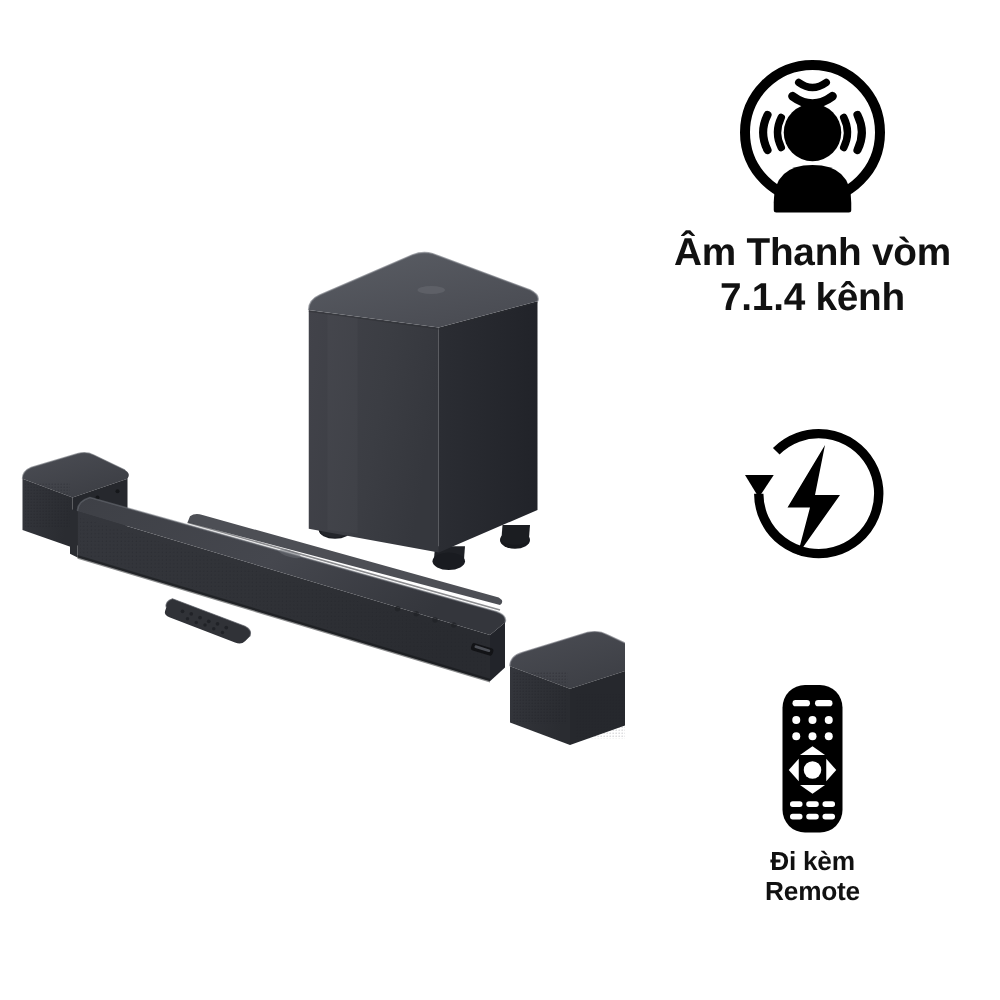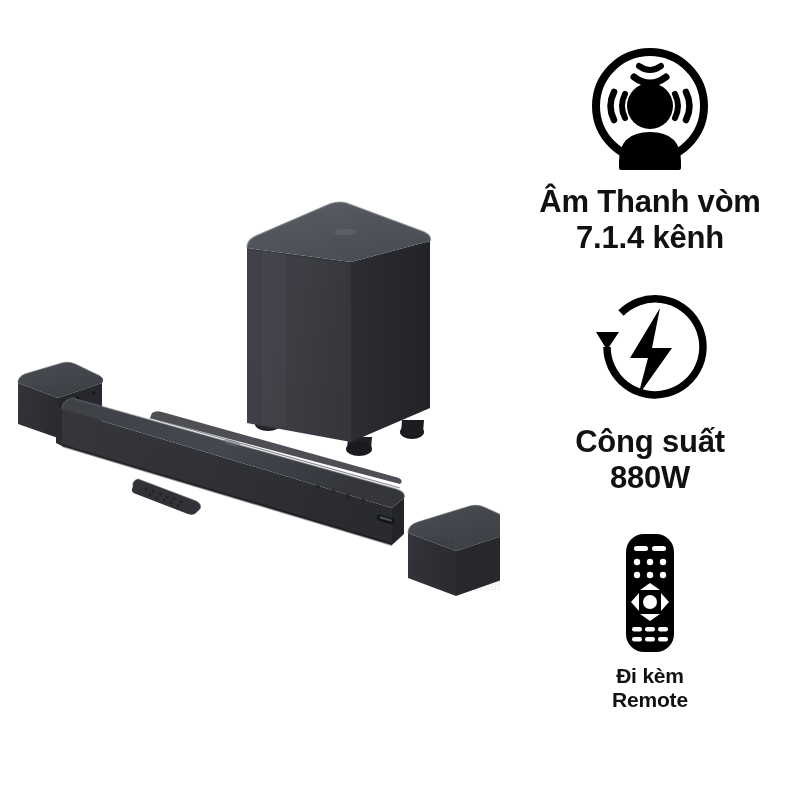--- a/index.html
+++ b/index.html
@@ -55,20 +55,21 @@
     left: 500px;
     top: 0;
     width: 300px;
     height: 800px;
     display: flex;
     flex-direction: column;
     align-items: center;
     justify-content: flex-start;
     padding-top: 44px;
     box-sizing: border-box;
+    gap: 48px;
   }
 
   .feature {
     width: 300px;
     display: flex;
     flex-direction: column;
     align-items: center;
     text-align: center;
   }
 
@@ -282,22 +283,20 @@
       <div class="feature-icon">
         <svg width="124" height="124" viewBox="0 0 124 124">
 
           <path d="M33 23 A48 48 0 1 1 19 57" fill="none" stroke="#000000" stroke-width="7.5" stroke-linecap="butt"></path>
 
           <path d="M19 60 L8 42 L31 42 Z" fill="#000000"></path>
 
           <path d="M72 18 L42 68 L60 68 L50 106 L84 58 L64 58 Z" fill="#000000"></path>
         </svg>
       </div>
-      <div class="feature-label f2-label">Công suất
-880W</div>
     </div>
 
     <div class="feature feature-3">
       <div class="feature-icon">
         <svg width="68" height="122" viewBox="0 0 68 122">
           <rect x="10" y="2" width="48" height="118" rx="18" fill="#000000"></rect>
 
           <rect x="18" y="14" width="14" height="5" rx="2.5" fill="#ffffff"></rect>
           <rect x="36" y="14" width="14" height="5" rx="2.5" fill="#ffffff"></rect>
 

